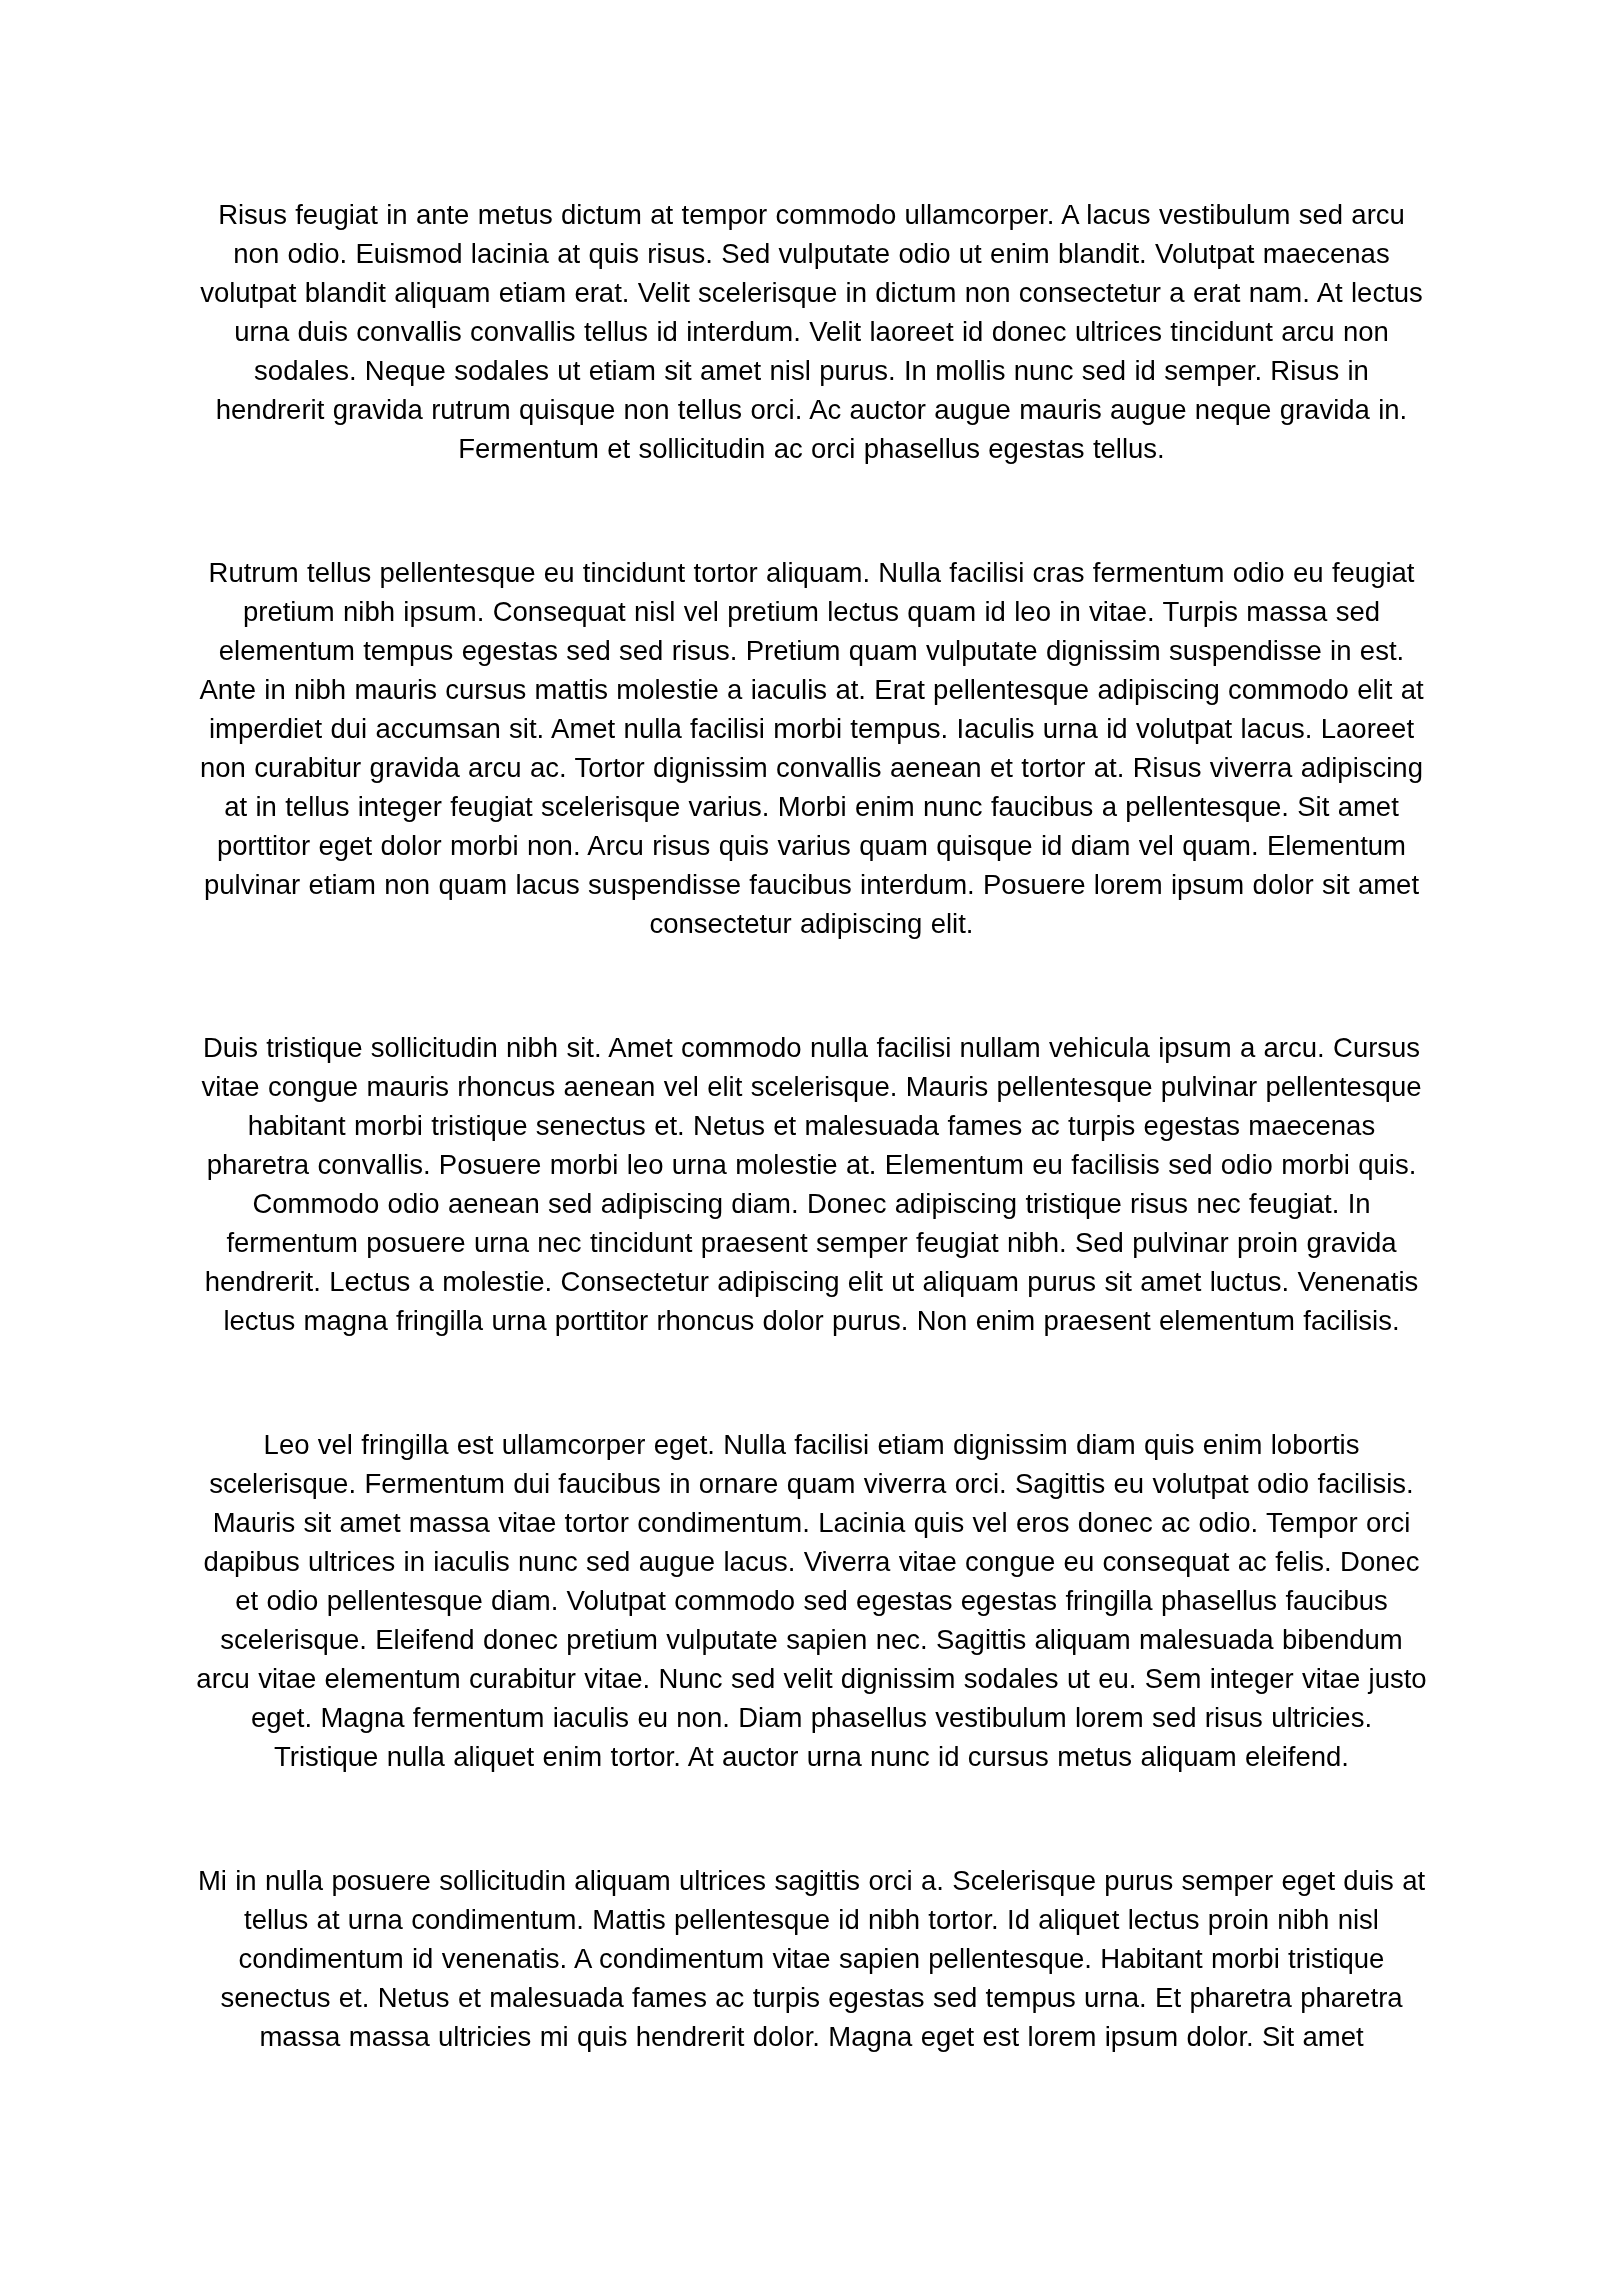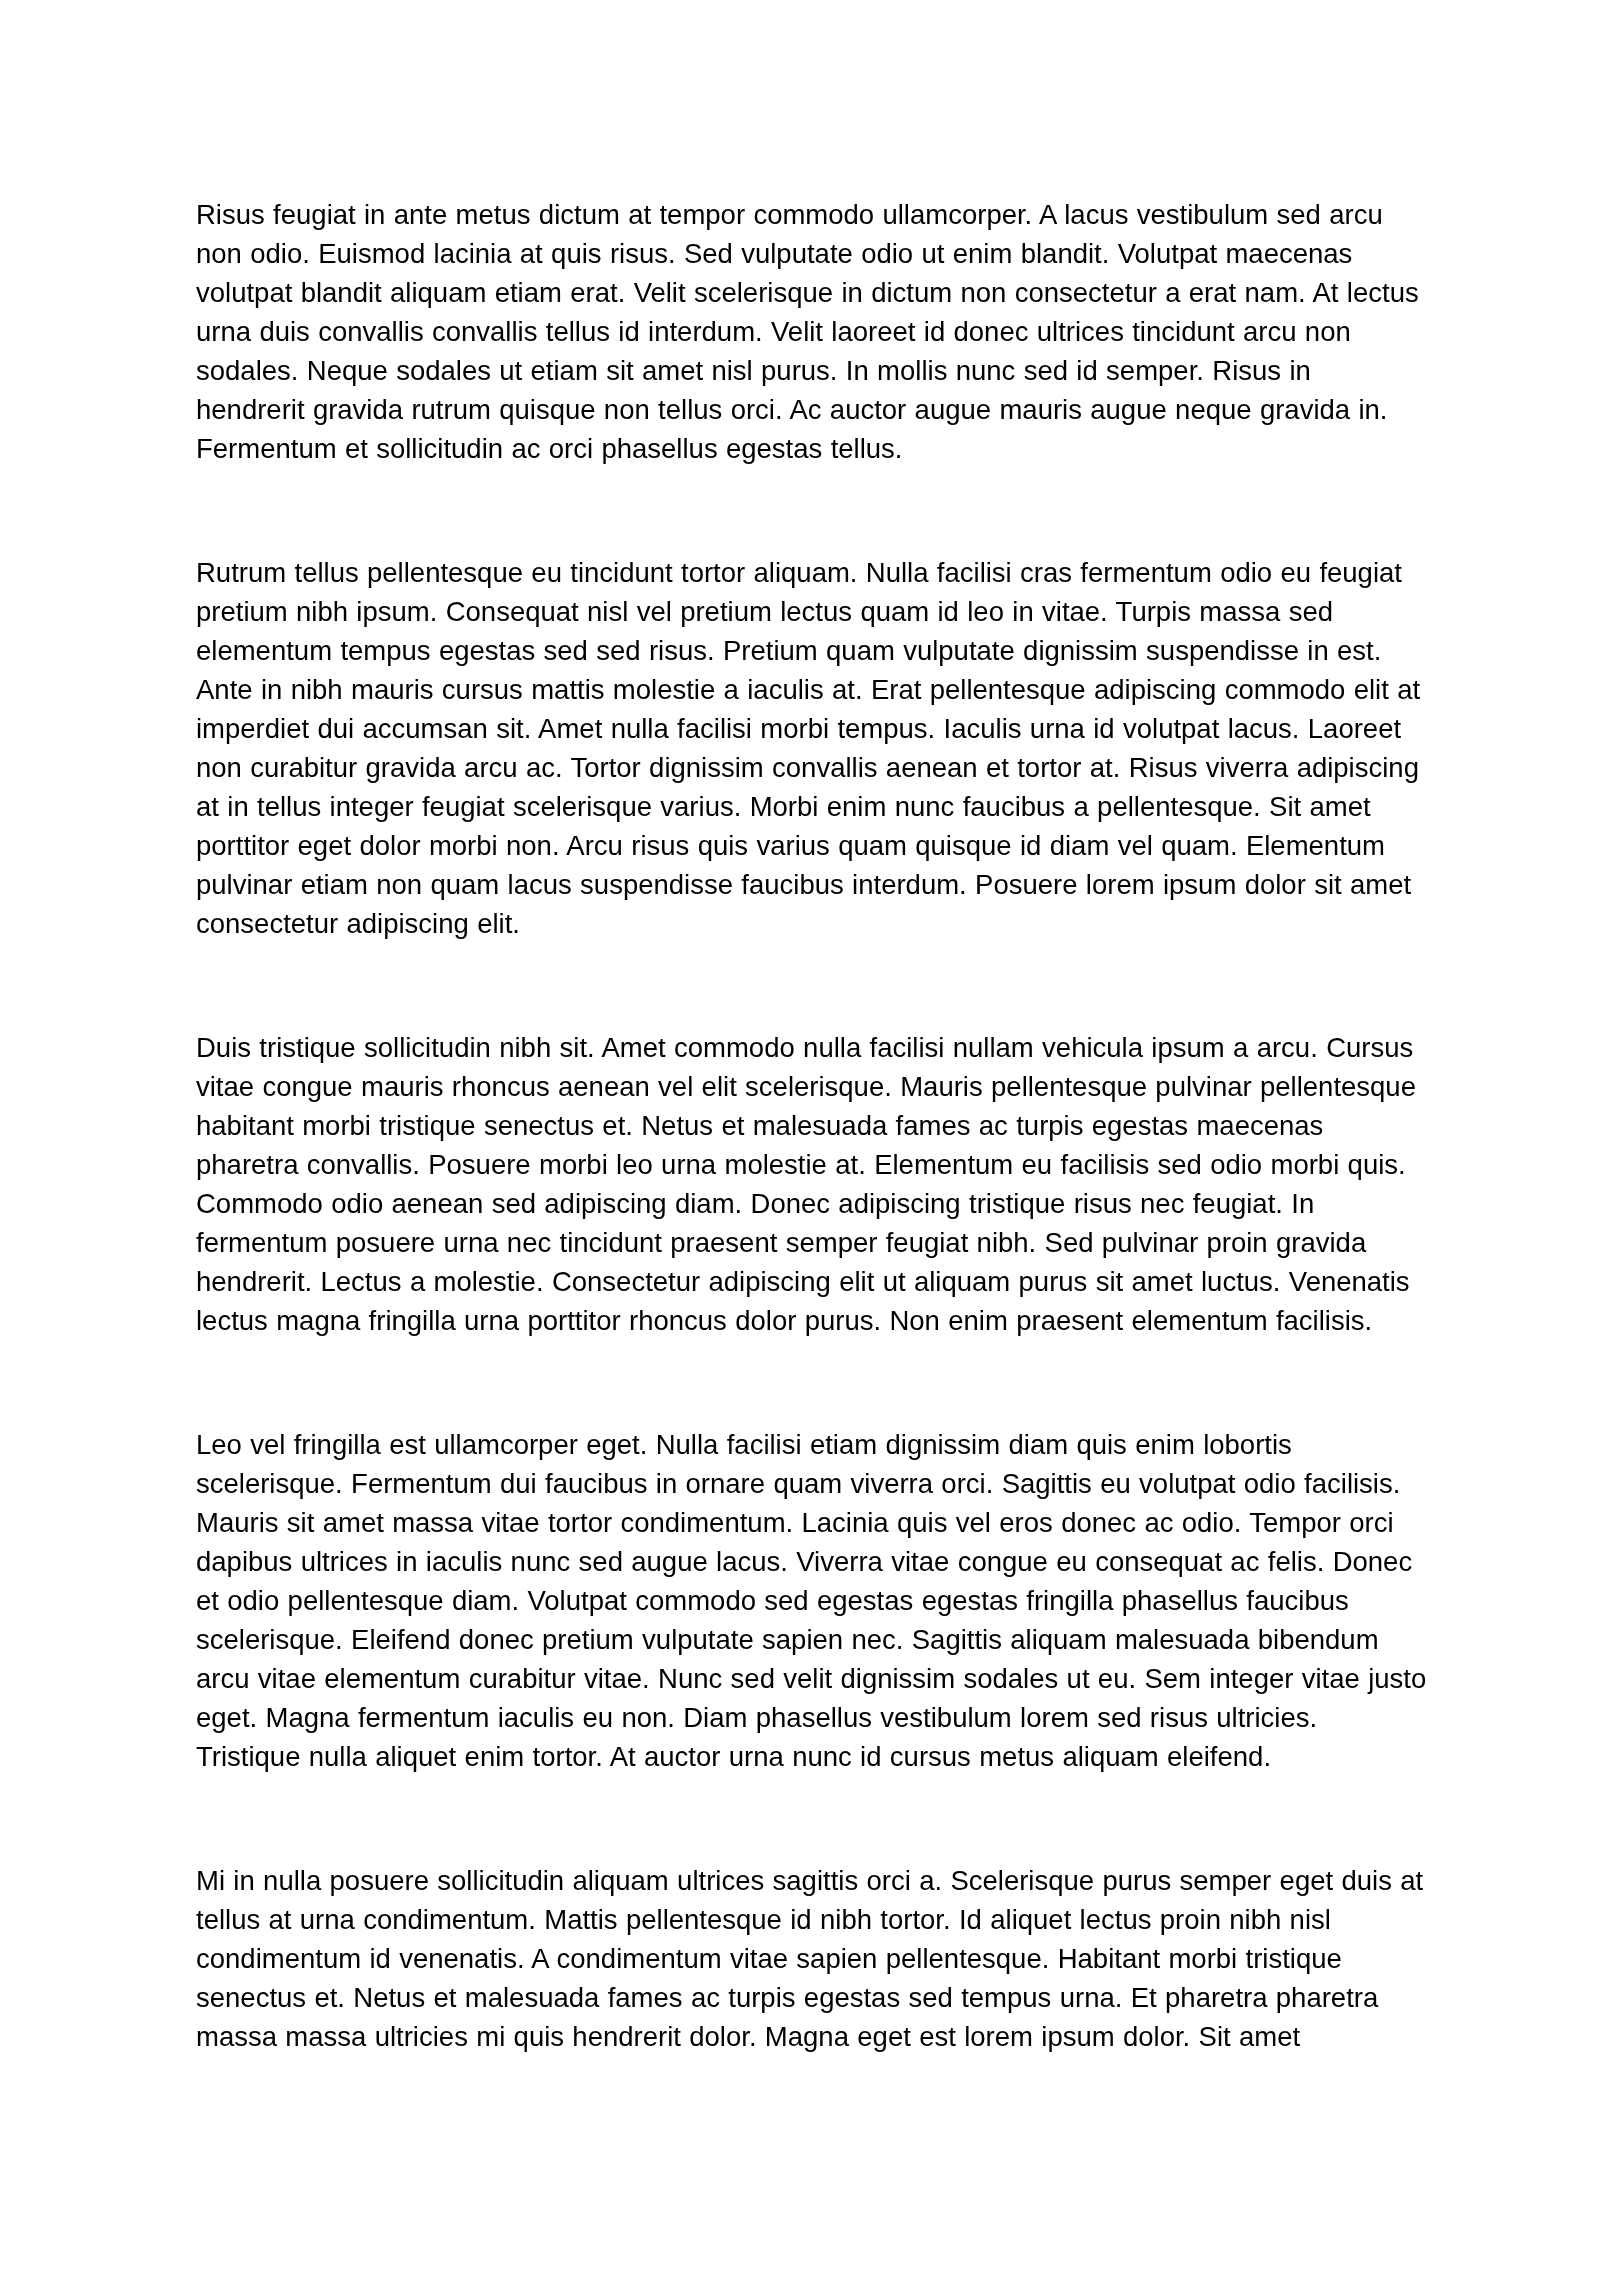--- a/index.html
+++ b/index.html
@@ -18,21 +18,21 @@
     box-sizing: border-box;
     padding: 195px 196px 0 196px;
     width: 100%;
   }
   p.para {
     margin: 0 0 85px 0;
     font-family: "Liberation Sans", "DejaVu Sans", sans-serif;
     font-size: 27.5px;
     line-height: 39px;
     color: #000000;
-    text-align: left;
+    text-align: center;
     letter-spacing: 0px;
     word-spacing: 0.7px;
   }
 </style>
 </head>
 <body>
 
 <div class="page">
   <div class="content">
     <p class="para">Risus feugiat in ante metus dictum at tempor commodo ullamcorper. A lacus vestibulum sed arcu non odio. Euismod lacinia at quis risus. Sed vulputate odio ut enim blandit. Volutpat maecenas volutpat blandit aliquam etiam erat. Velit scelerisque in dictum non consectetur a erat nam. At lectus urna duis convallis convallis tellus id interdum. Velit laoreet id donec ultrices tincidunt arcu non sodales. Neque sodales ut etiam sit amet nisl purus. In mollis nunc sed id semper. Risus in hendrerit gravida rutrum quisque non tellus orci. Ac auctor augue mauris augue neque gravida in. Fermentum et sollicitudin ac orci phasellus egestas tellus.</p>

